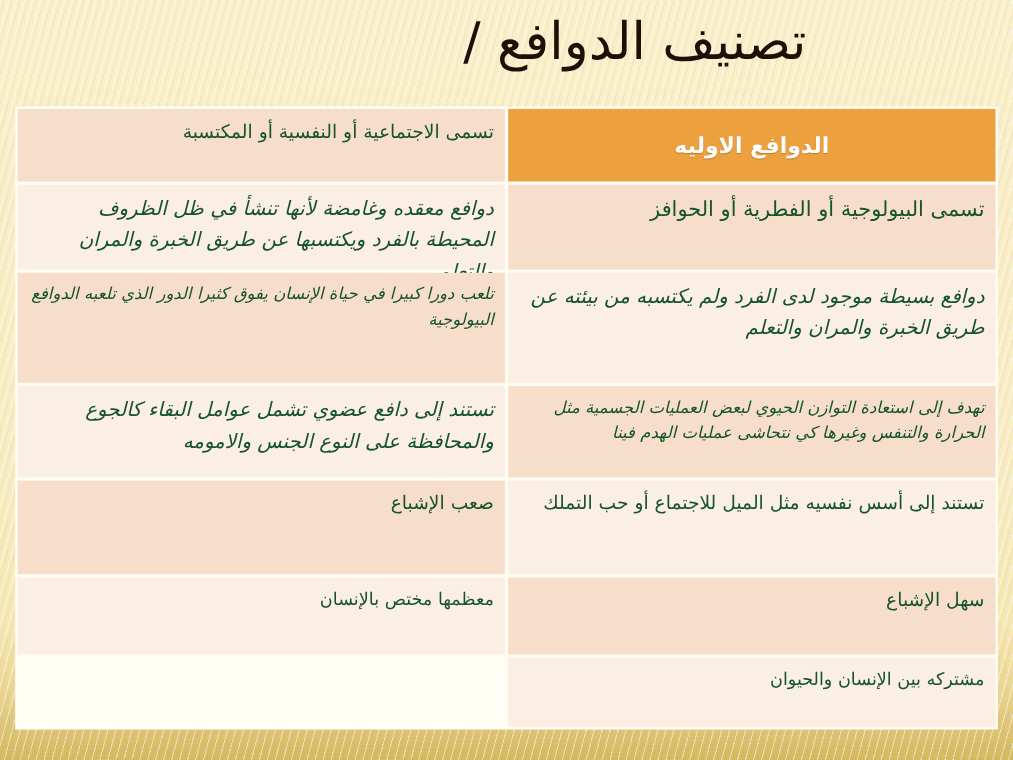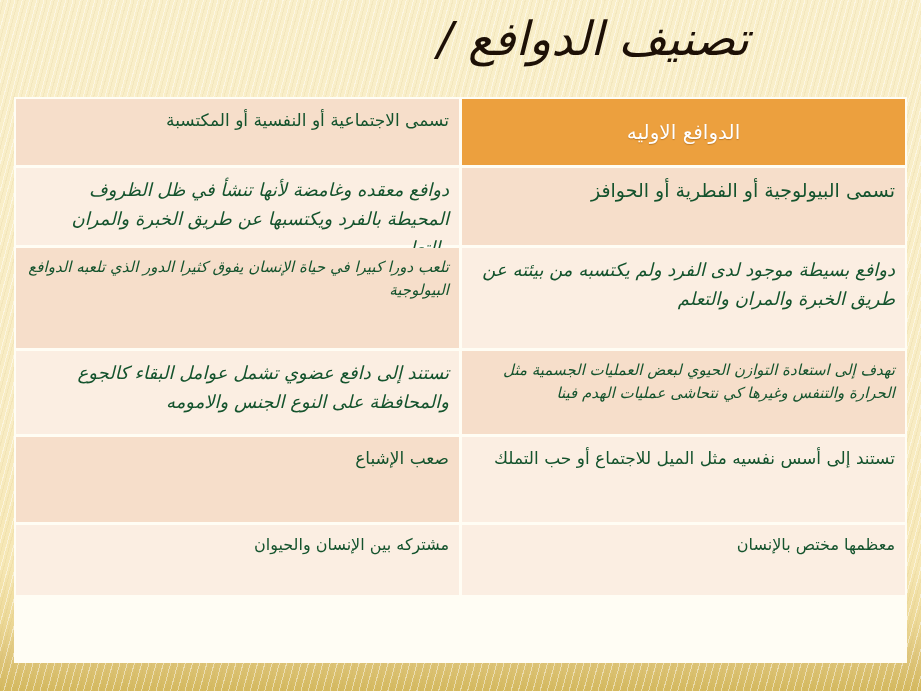--- a/index.html
+++ b/index.html
@@ -18,26 +18,25 @@
         rgba(255,255,255,0) 1px, rgba(255,255,255,0) 3px,
         rgba(190,160,90,0.10) 3px, rgba(190,160,90,0.10) 4px,
         rgba(255,255,255,0) 4px, rgba(255,255,255,0) 7px),
       linear-gradient(180deg,
         #f9efca 0%, #f8ecc3 62%, #f6e7b4 82%,
         #ecd896 90%, #dfc67c 95%, #d4b95f 100%);
   }
   .title {
     position: absolute;
     top: 8px;
-    right: 172px;
+    right: 188px;
     font-size: 47px;
     line-height: 1.3;
     color: #1d1006;
     white-space: nowrap;
-    font-style: italic;
   }
   .motives-table {
     position: absolute;
     top: 97px;
     left: 14px;
     width: 893px;
     height: 566px;
     box-sizing: border-box;
     background: #fffdf4;
     border: 2px solid #fffdf4;
@@ -50,21 +49,21 @@
   .cell {
     box-sizing: border-box;
     padding: 8px 10px;
     color: #14532d;
     text-align: right;
     line-height: 1.55;
   }
   .hdr {
     background: #eca03e;
     color: #ffffff;
-    font-weight: normal;
+    font-weight: bold;
     font-size: 20px;
     display: flex;
     align-items: center;
     justify-content: center;
     text-align: center;
     text-shadow: 0 1px 1px rgba(140,80,10,0.45);
     padding: 4px 10px;
   }
   .dark  { background: #f6deca; }
   .light { background: #fbeee2; }
@@ -89,17 +88,18 @@
   <div class="cell light fs18">دوافع معقده وغامضة لأنها تنشأ في ظل الظروف المحيطة بالفرد ويكتسبها عن طريق الخبرة والمران والتعلم</div>
   <div class="cell light fs18">دوافع بسيطة موجود لدى الفرد ولم يكتسبه من بيئته عن طريق الخبرة والمران والتعلم</div>
 
   <div class="cell dark fs15">تلعب دورا كبيرا في حياة الإنسان يفوق كثيرا الدور الذي تلعبه الدوافع البيولوجية</div>
   <div class="cell dark fs15">تهدف إلى استعادة التوازن الحيوي لبعض العمليات الجسمية مثل الحرارة والتنفس وغيرها كي نتحاشى عمليات الهدم فينا</div>
 
   <div class="cell light fs18">تستند إلى دافع عضوي تشمل عوامل البقاء كالجوع والمحافظة على النوع الجنس والامومه</div>
   <div class="cell light fs17">تستند إلى أسس نفسيه مثل الميل للاجتماع أو حب التملك</div>
 
   <div class="cell dark fs17">صعب الإشباع</div>
+  <div class="cell dark fs17">سهل الإشباع</div>
 
   <div class="cell light fs16">معظمها مختص بالإنسان</div>
   <div class="cell light fs16">مشتركه بين الإنسان والحيوان</div>
 
 </div>
 
 </body></html>

